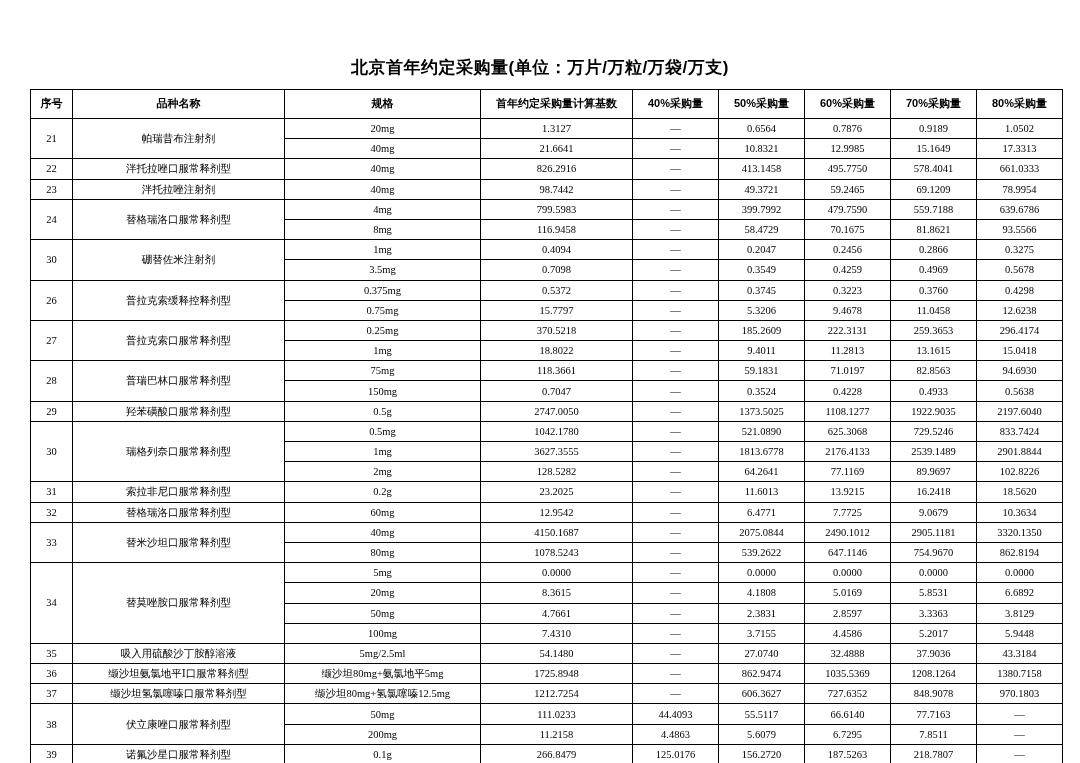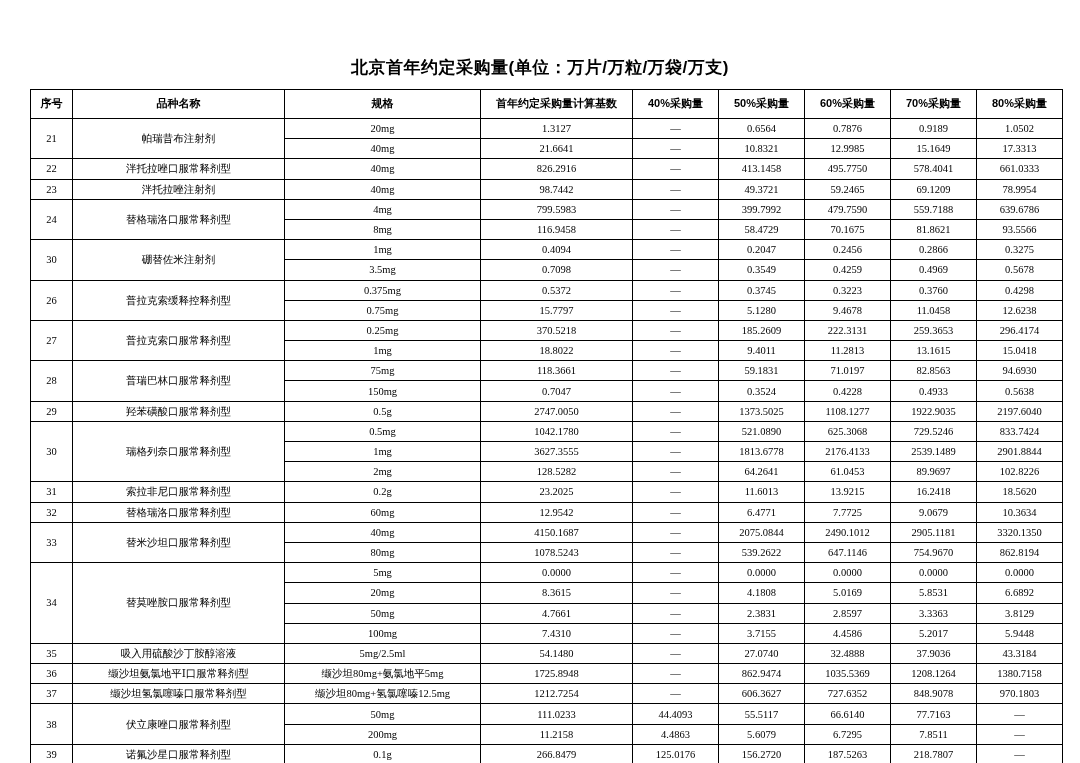--- a/index.html
+++ b/index.html
@@ -191,21 +191,21 @@
           <td class="num dash">—</td>
           <td class="num">0.3745</td>
           <td class="num">0.3223</td>
           <td class="num">0.3760</td>
           <td class="num">0.4298</td>
         </tr>
         <tr>
           <td class="name">0.75mg</td>
           <td class="num">15.7797</td>
           <td class="num dash">—</td>
-          <td class="num">5.1280</td>
+          <td class="num">5.3206</td>
           <td class="num">9.4678</td>
           <td class="num">11.0458</td>
           <td class="num">12.6238</td>
         </tr>
         <tr>
           <td class="num" rowspan="2">27</td>
           <td class="name" rowspan="2">普拉克索口服常释剂型</td>
           <td class="name">0.25mg</td>
           <td class="num">370.5218</td>
           <td class="num dash">—</td>
@@ -272,21 +272,21 @@
           <td class="num">1813.6778</td>
           <td class="num">2176.4133</td>
           <td class="num">2539.1489</td>
           <td class="num">2901.8844</td>
         </tr>
         <tr>
           <td class="name">2mg</td>
           <td class="num">128.5282</td>
           <td class="num dash">—</td>
           <td class="num">64.2641</td>
-          <td class="num">61.0453</td>
+          <td class="num">77.1169</td>
           <td class="num">89.9697</td>
           <td class="num">102.8226</td>
         </tr>
         <tr>
           <td class="num" rowspan="1">31</td>
           <td class="name" rowspan="1">索拉非尼口服常释剂型</td>
           <td class="name">0.2g</td>
           <td class="num">23.2025</td>
           <td class="num dash">—</td>
           <td class="num">11.6013</td>

